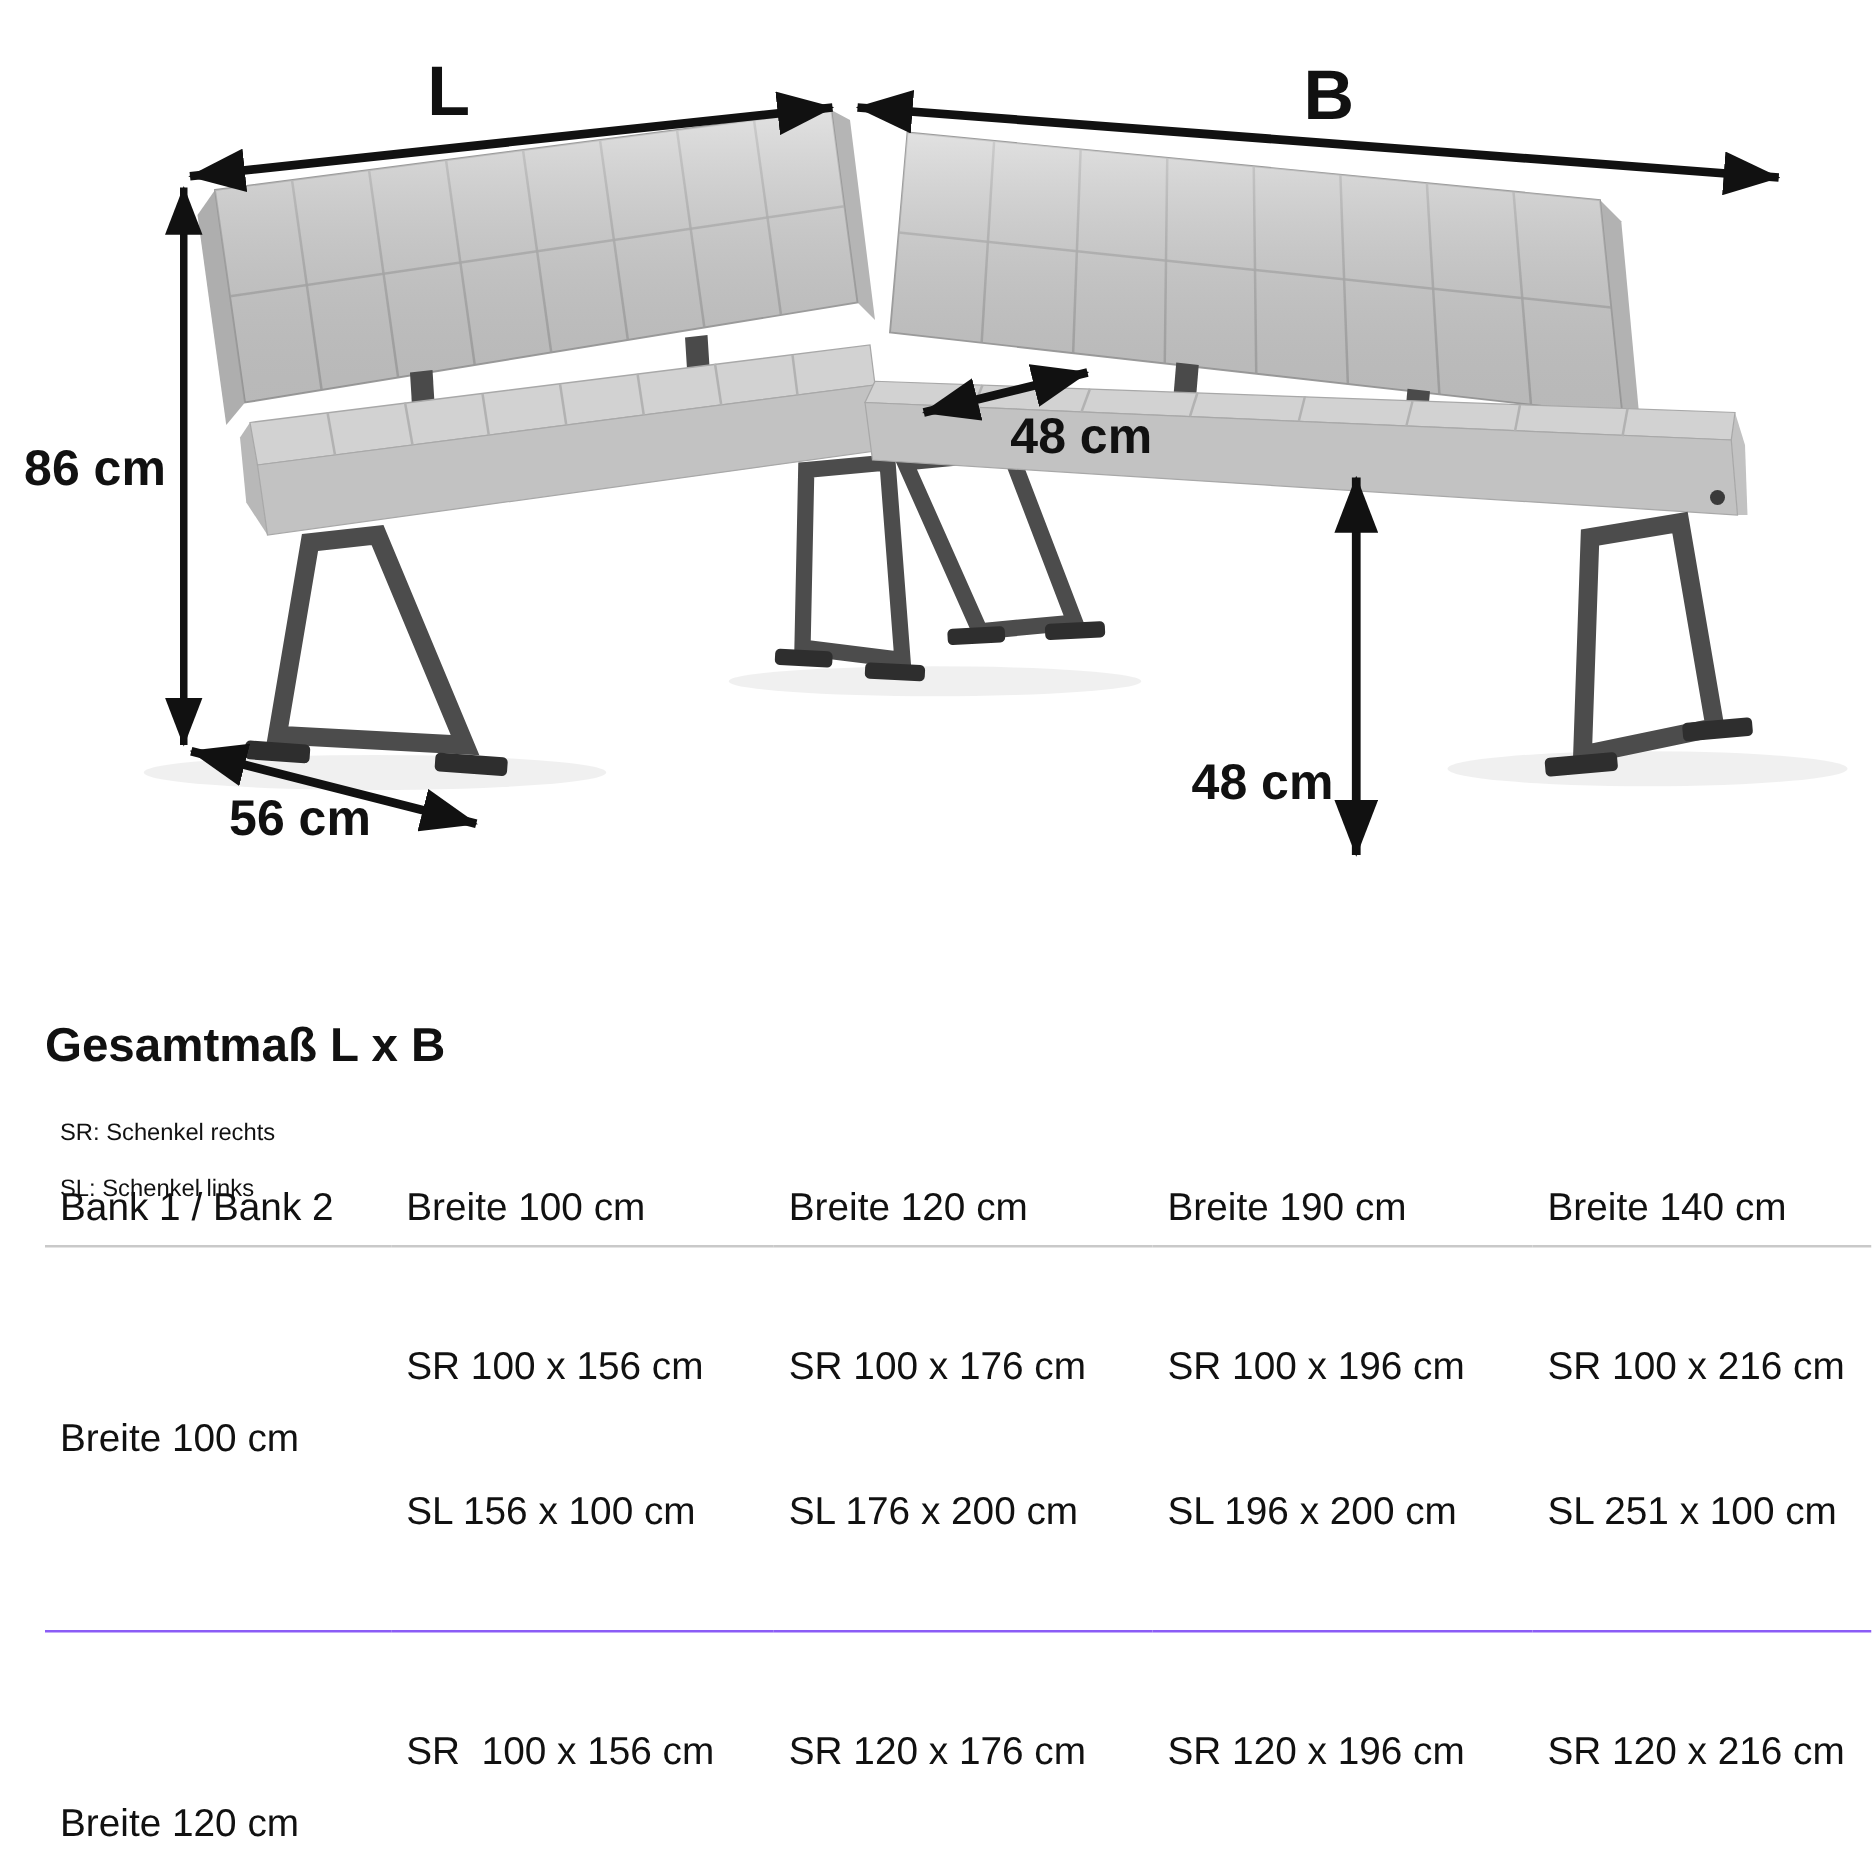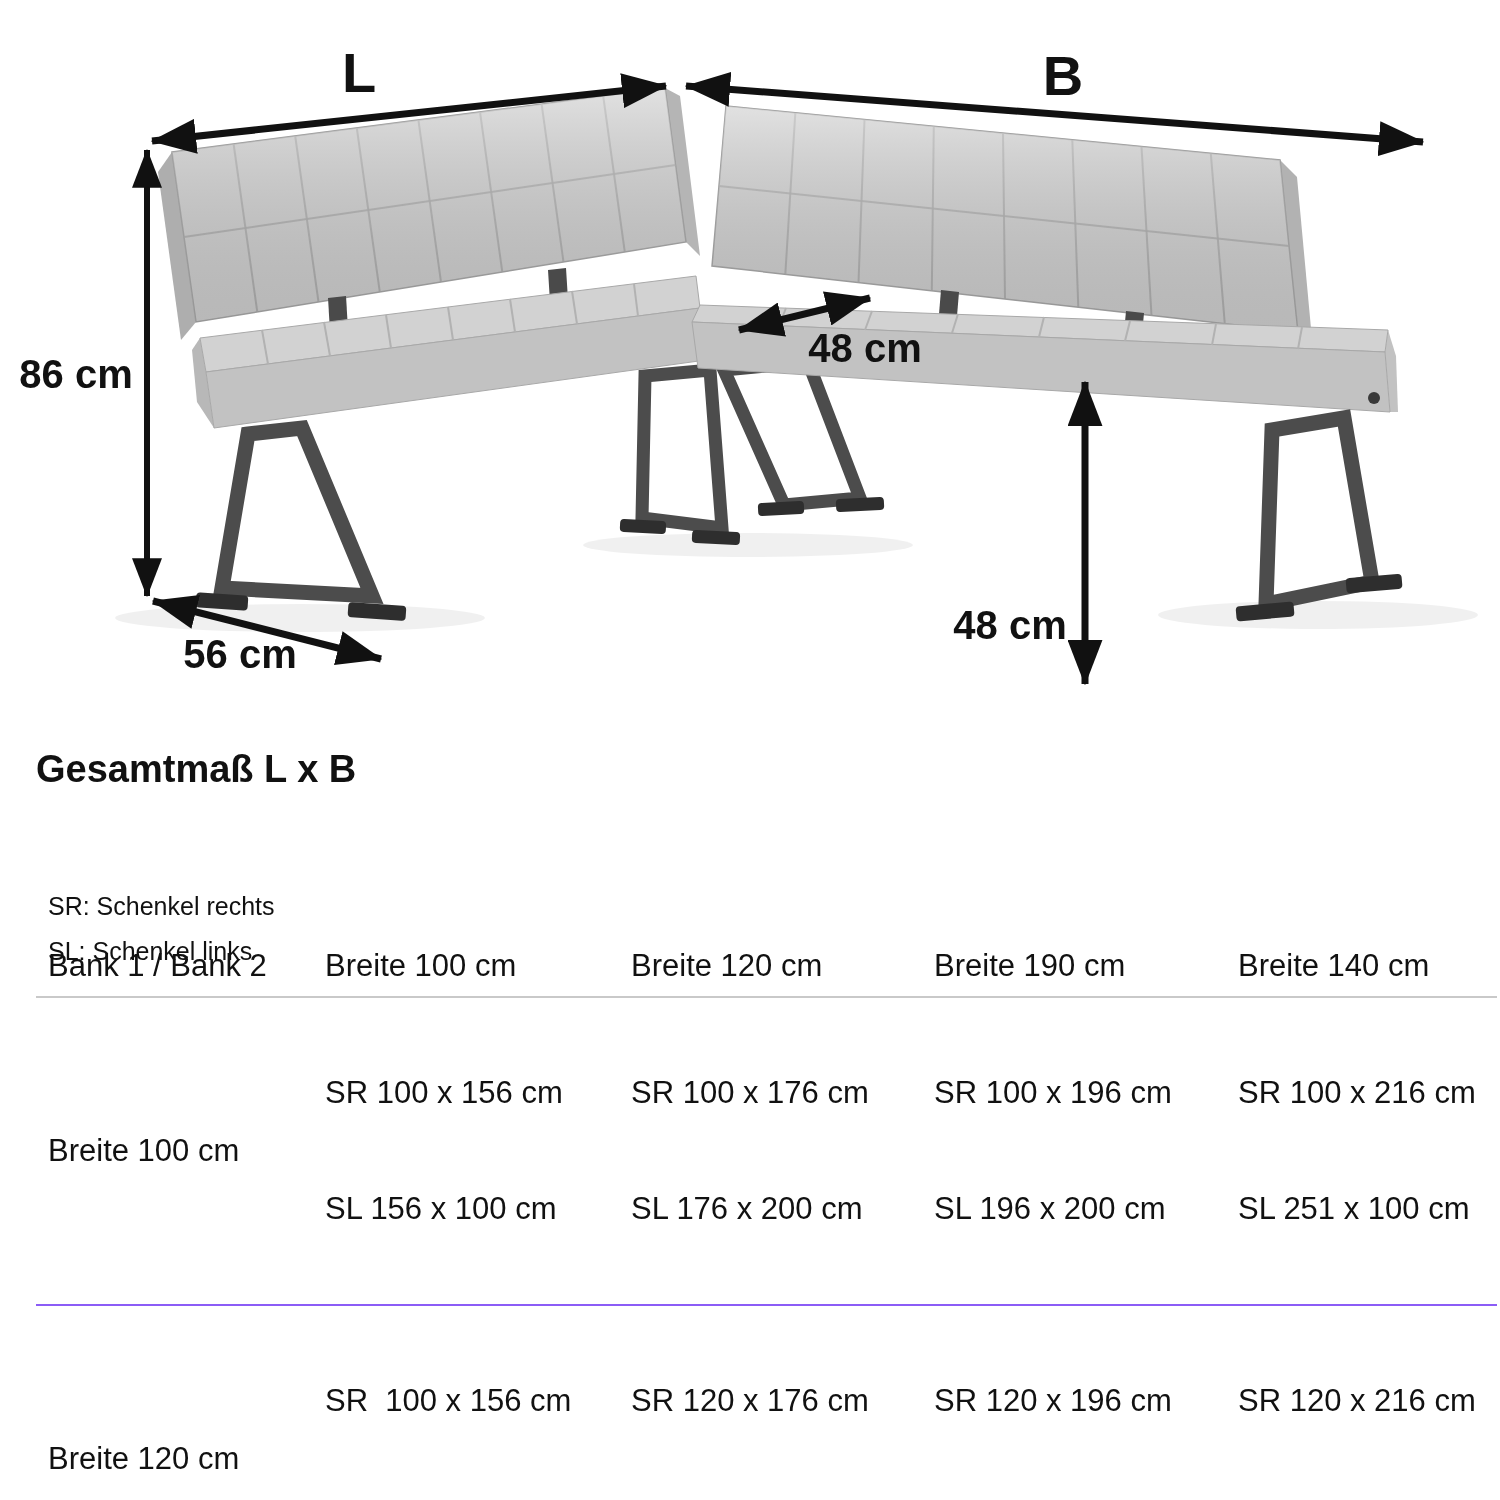--- a/index.html
+++ b/index.html
@@ -5,22 +5,22 @@
   html,body{margin:0;padding:0;background:#fff;}
   #page{position:relative;width:1500px;height:1500px;background:#fff;overflow:hidden;
         font-family:"Liberation Sans",sans-serif;color:#111;}
   #diagram{position:absolute;left:0;top:0;width:1500px;height:760px;}
   svg text{font-family:"Liberation Sans",sans-serif;font-weight:bold;fill:#111;}
   .dim-line{stroke:#111;fill:none;}
   .seam{stroke:#a0a0a0;stroke-width:2;fill:none;opacity:.85;}
   .seatseam{stroke:#b2b2b2;stroke-width:2;fill:none;}
   .legframe{fill:none;stroke:#4c4c4c;stroke-linejoin:miter;}
   .foot{fill:#2e2e2e;}
-  #specs-title{position:absolute;left:36px;top:748px;font-size:38px;font-weight:bold;line-height:42px;}
-  #legend{position:absolute;left:48px;top:884px;font-size:25px;line-height:45px;font-weight:normal;}
+  #specs-title{position:absolute;left:36px;top:816px;font-size:38px;font-weight:bold;line-height:42px;}
+  #legend{position:absolute;left:48px;top:884px;font-size:19px;line-height:45px;font-weight:normal;}
   #size-table{position:absolute;left:36px;top:940px;width:1461px;border-collapse:collapse;table-layout:fixed;}
   #size-table th{font-size:31px;font-weight:normal;text-align:left;vertical-align:bottom;
                  padding:0 0 12px 12px;border-bottom:2px solid #c9c9c9;white-space:pre;margin-top:32px;}
   #size-table td{font-size:31px;text-align:left;vertical-align:middle;padding-left:12px;white-space:pre;}
   #size-table tbody tr{height:107px;}
   #size-table thead tr{height:57px;}
   #size-table tbody tr:not(:last-child) td{border-bottom:2px solid #8b5cf6;}
   .cl{line-height:44px;white-space:pre;}
 </style>
 </head>

